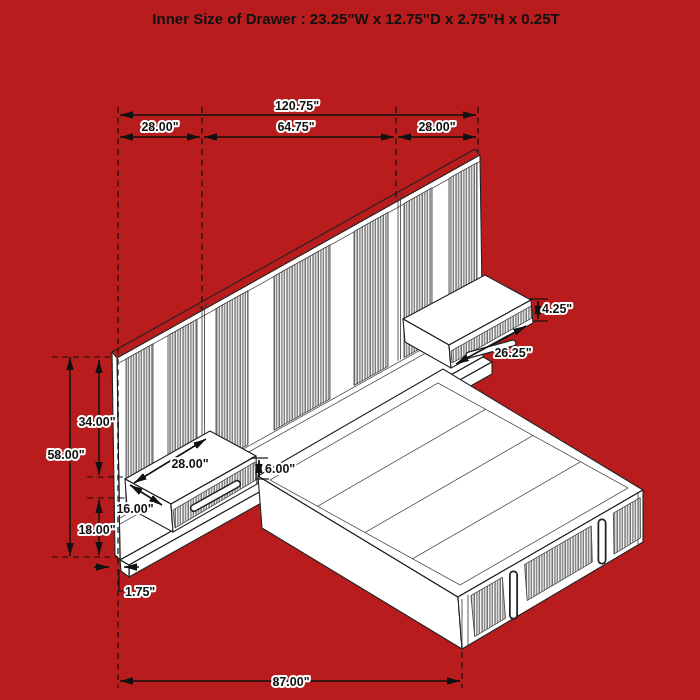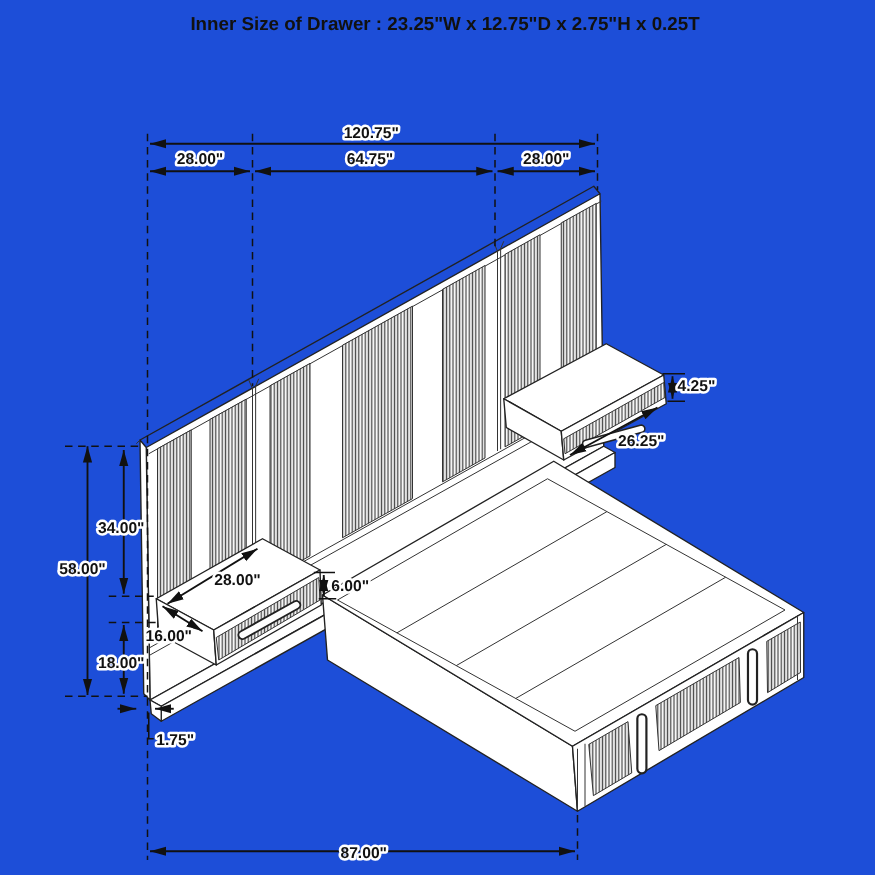--- a/index.html
+++ b/index.html
@@ -1,16 +1,16 @@
 <!DOCTYPE html>
 <html><head>
 <meta charset="utf-8">
 <style>
   html,body{margin:0;padding:0;background:#ffffff;}
-  .stage{width:700px;height:700px;position:relative;background:#1d4ed8;overflow:hidden;}
+  .stage{width:700px;height:700px;position:relative;background:#b91c1c;overflow:hidden;}
   svg{display:block;font-family:"Liberation Sans", sans-serif;}
   .struct{fill:none;stroke:#222;stroke-width:1.1;stroke-linejoin:round;}
   .thin{fill:none;stroke:#333;stroke-width:0.8;}
   .white{fill:#ffffff;stroke:#222;stroke-width:1.1;stroke-linejoin:round;}
   .ribfill{fill:url(#ribs);stroke:#333;stroke-width:0.8;}
   .dim{stroke:#111;stroke-width:1.5;fill:none;}
   .ext{stroke:#111;stroke-width:1.2;fill:none;stroke-dasharray:6 4.5;}
   .tick{stroke:#111;stroke-width:1.2;fill:none;}
   .dtxt{font-size:12.5px;font-weight:bold;fill:#111;paint-order:stroke;stroke:#ffffff;stroke-width:4px;stroke-linejoin:round;}
   .ttl{font-size:15px;font-weight:bold;fill:#111;}

